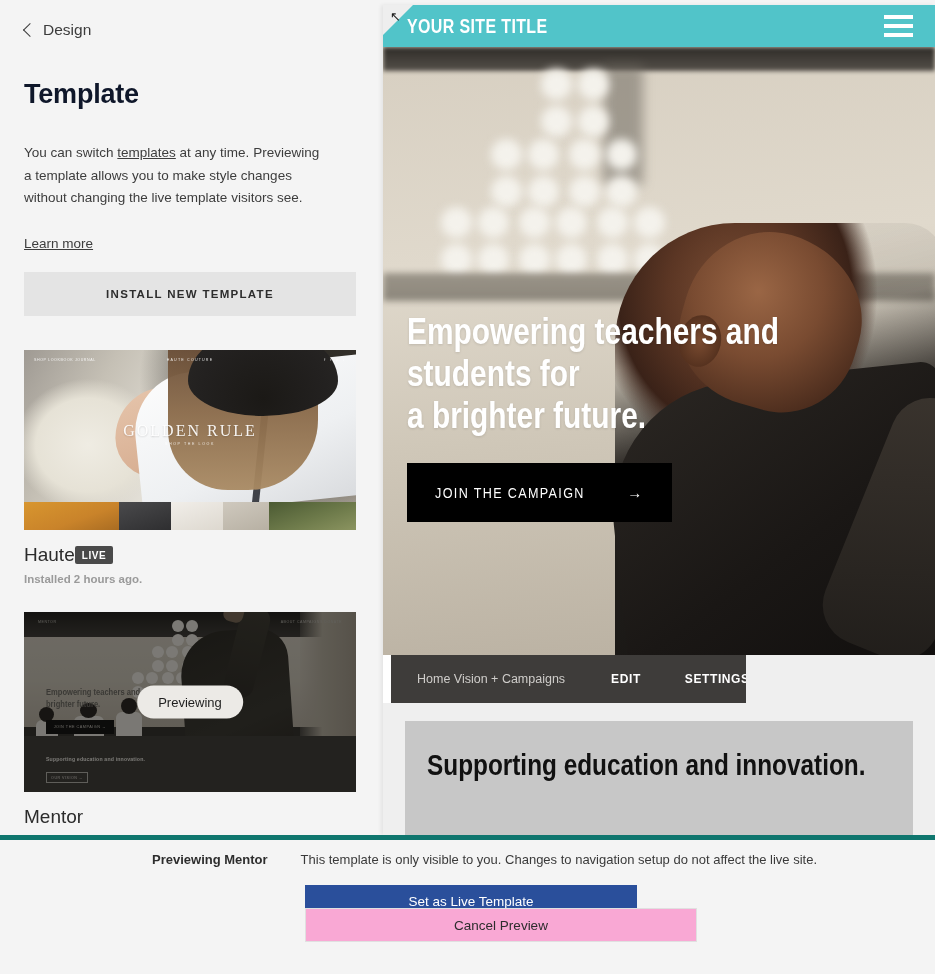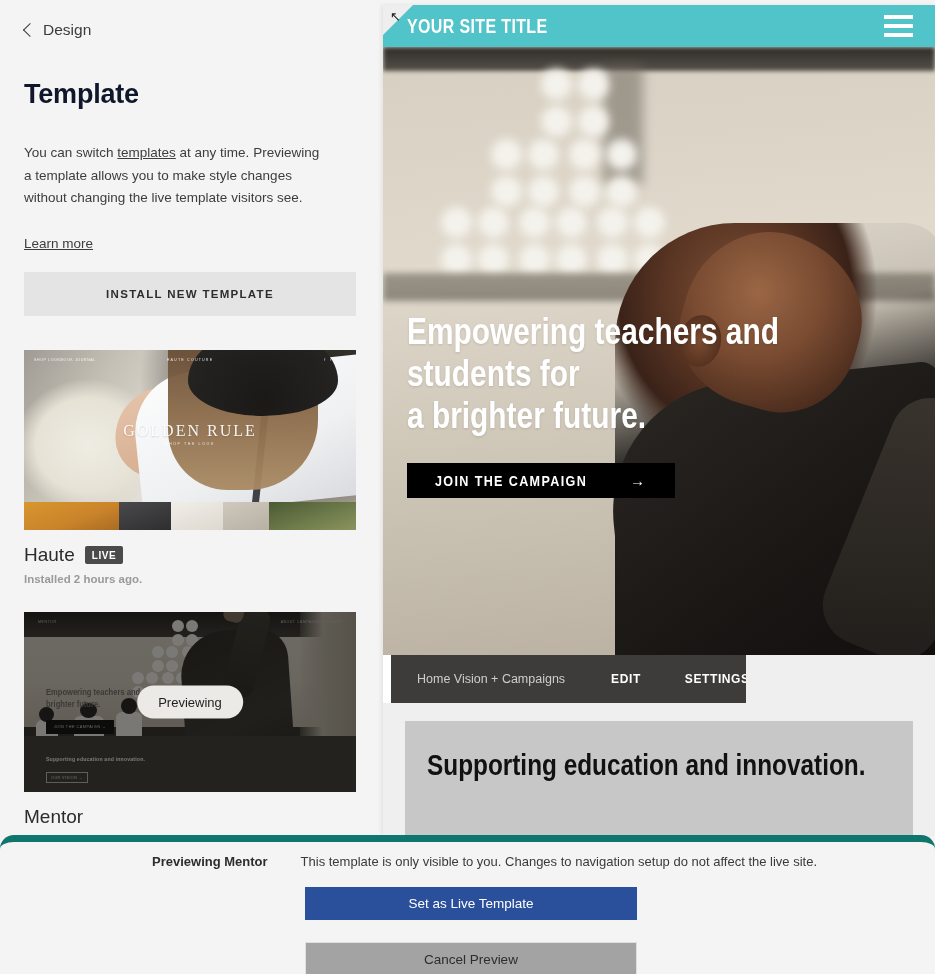--- a/index.html
+++ b/index.html
@@ -104,21 +104,21 @@
   .haute-title {
     position:absolute; left:0; right:0; top:72px; text-align:center;
     font-family:"Liberation Serif", serif; font-size:16px; letter-spacing:2px;
     color:#fff; opacity:.92; text-shadow:0 1px 2px rgba(0,0,0,.18);
   }
   .haute-sub {
     position:absolute; left:0; right:0; top:92px; text-align:center;
     font-size:3.6px; letter-spacing:1.6px; color:#fff; opacity:.8;
   }
 
-  .tpl-meta { display:flex; align-items:center; gap:10px; margin-top: 14px; }
+  .tpl-meta { display:flex; align-items:center; margin-top: 14px; }
   .tpl-name { font-size:19px; color:#2b2b2b; font-weight:normal; }
   .live-badge {
     background:#4a4a4a; color:#fff; font-size:10px; font-weight:bold;
     letter-spacing:.6px; padding: 4px 7px 3px; border-radius:2px;
   }
   .tpl-installed { margin-top:7px; font-size:11.5px; color:#9a9a9a;font-weight:bold; }
 
   
   .mentor-bg { position:absolute; inset:0; background:#2e2c29; overflow:hidden; }
   .mentor-wall{
@@ -277,22 +277,22 @@
     position:absolute; left:24px; top:264px; width:500px; z-index:3;
   }
   .hero-h1{
     font-family:"Liberation Sans", sans-serif;
     font-weight:bold; font-size:36px; line-height:42px; color:#fff;
     transform: scaleX(.83); transform-origin:left top; white-space:pre-line;
     text-shadow: 0 1px 3px rgba(0,0,0,.12);
   }
   .hero-cta{
     margin-top:26px; display:inline-flex; align-items:flex-start; gap:14px;
-    background:#000; color:#fff; padding: 9px 28px;
-    font-size:15px; font-weight:bold; letter-spacing:1.6px; cursor:pointer;
+    background:#000; color:#fff; padding: 21px 28px;
+    font-size:15px; font-weight:normal; letter-spacing:1.6px; cursor:pointer;
   }
   .hero-cta .lbl{ transform: scaleX(.84); transform-origin:left center; white-space:nowrap; }
 
   .edit-bar{
     position:relative; height:48px; background:#3e3c3a; width: 363px;
     display:flex; align-items:center; gap:0; padding-left:26px;
   }
   .edit-bar .crumb{ color:#cfcdca; font-size:12.5px; }
   .edit-bar .ebtn{
     color:#fff; font-size:12px; font-weight:bold; letter-spacing:.6px; cursor:pointer;
@@ -311,36 +311,36 @@
   }
   .s2-h2{
     position:absolute; left:22px; top:28px;
     font-weight:bold; font-size:29px; color:#111; transform: scaleX(.84); transform-origin:left top;
     white-space:nowrap;
   }
 
   
   #bottom-bar{
     position:absolute; left:0; top:835px; width:935px; height:139px;
-    background:#f4f4f4; border-top:7px solid #0f766e;border-radius:14px;
+    background:#f4f4f4; border-top:5px solid #0f766e;
   }
   .status-row{
     display:flex; align-items:center; padding: 12px 0 0 152px; gap:33px;
   }
   .status-label{ font-size:13px; font-weight:bold; color:#2d2d2d; }
   .status-text{ font-size:13px; color:#3a3a3a; }
   .btn-live{
     position:absolute; left:305px; top:45px; width:332px; height:33px;
     background:#2a4f9b; color:#fff; border:none;
     font-size:13.5px; cursor:pointer;
     display:flex; align-items:center; justify-content:center;
   }
   .btn-cancel{
-    position:absolute; left:305px; top:100px; width:332px; height:34px;
-    background:#a3a3a3; color:#2d2d2d; border:1px solid #e0e0e0;
+    position:absolute; left:305px; top:68px; width:392px; height:34px;
+    background:#f9a8d4; color:#2d2d2d; border:1px solid #e0e0e0;
     font-size:13.5px; cursor:pointer;
     display:flex; align-items:center; justify-content:center;
   }
 </style>
 </head>
 <body>
 
 <div id="root">
 
   <div id="left-panel">

